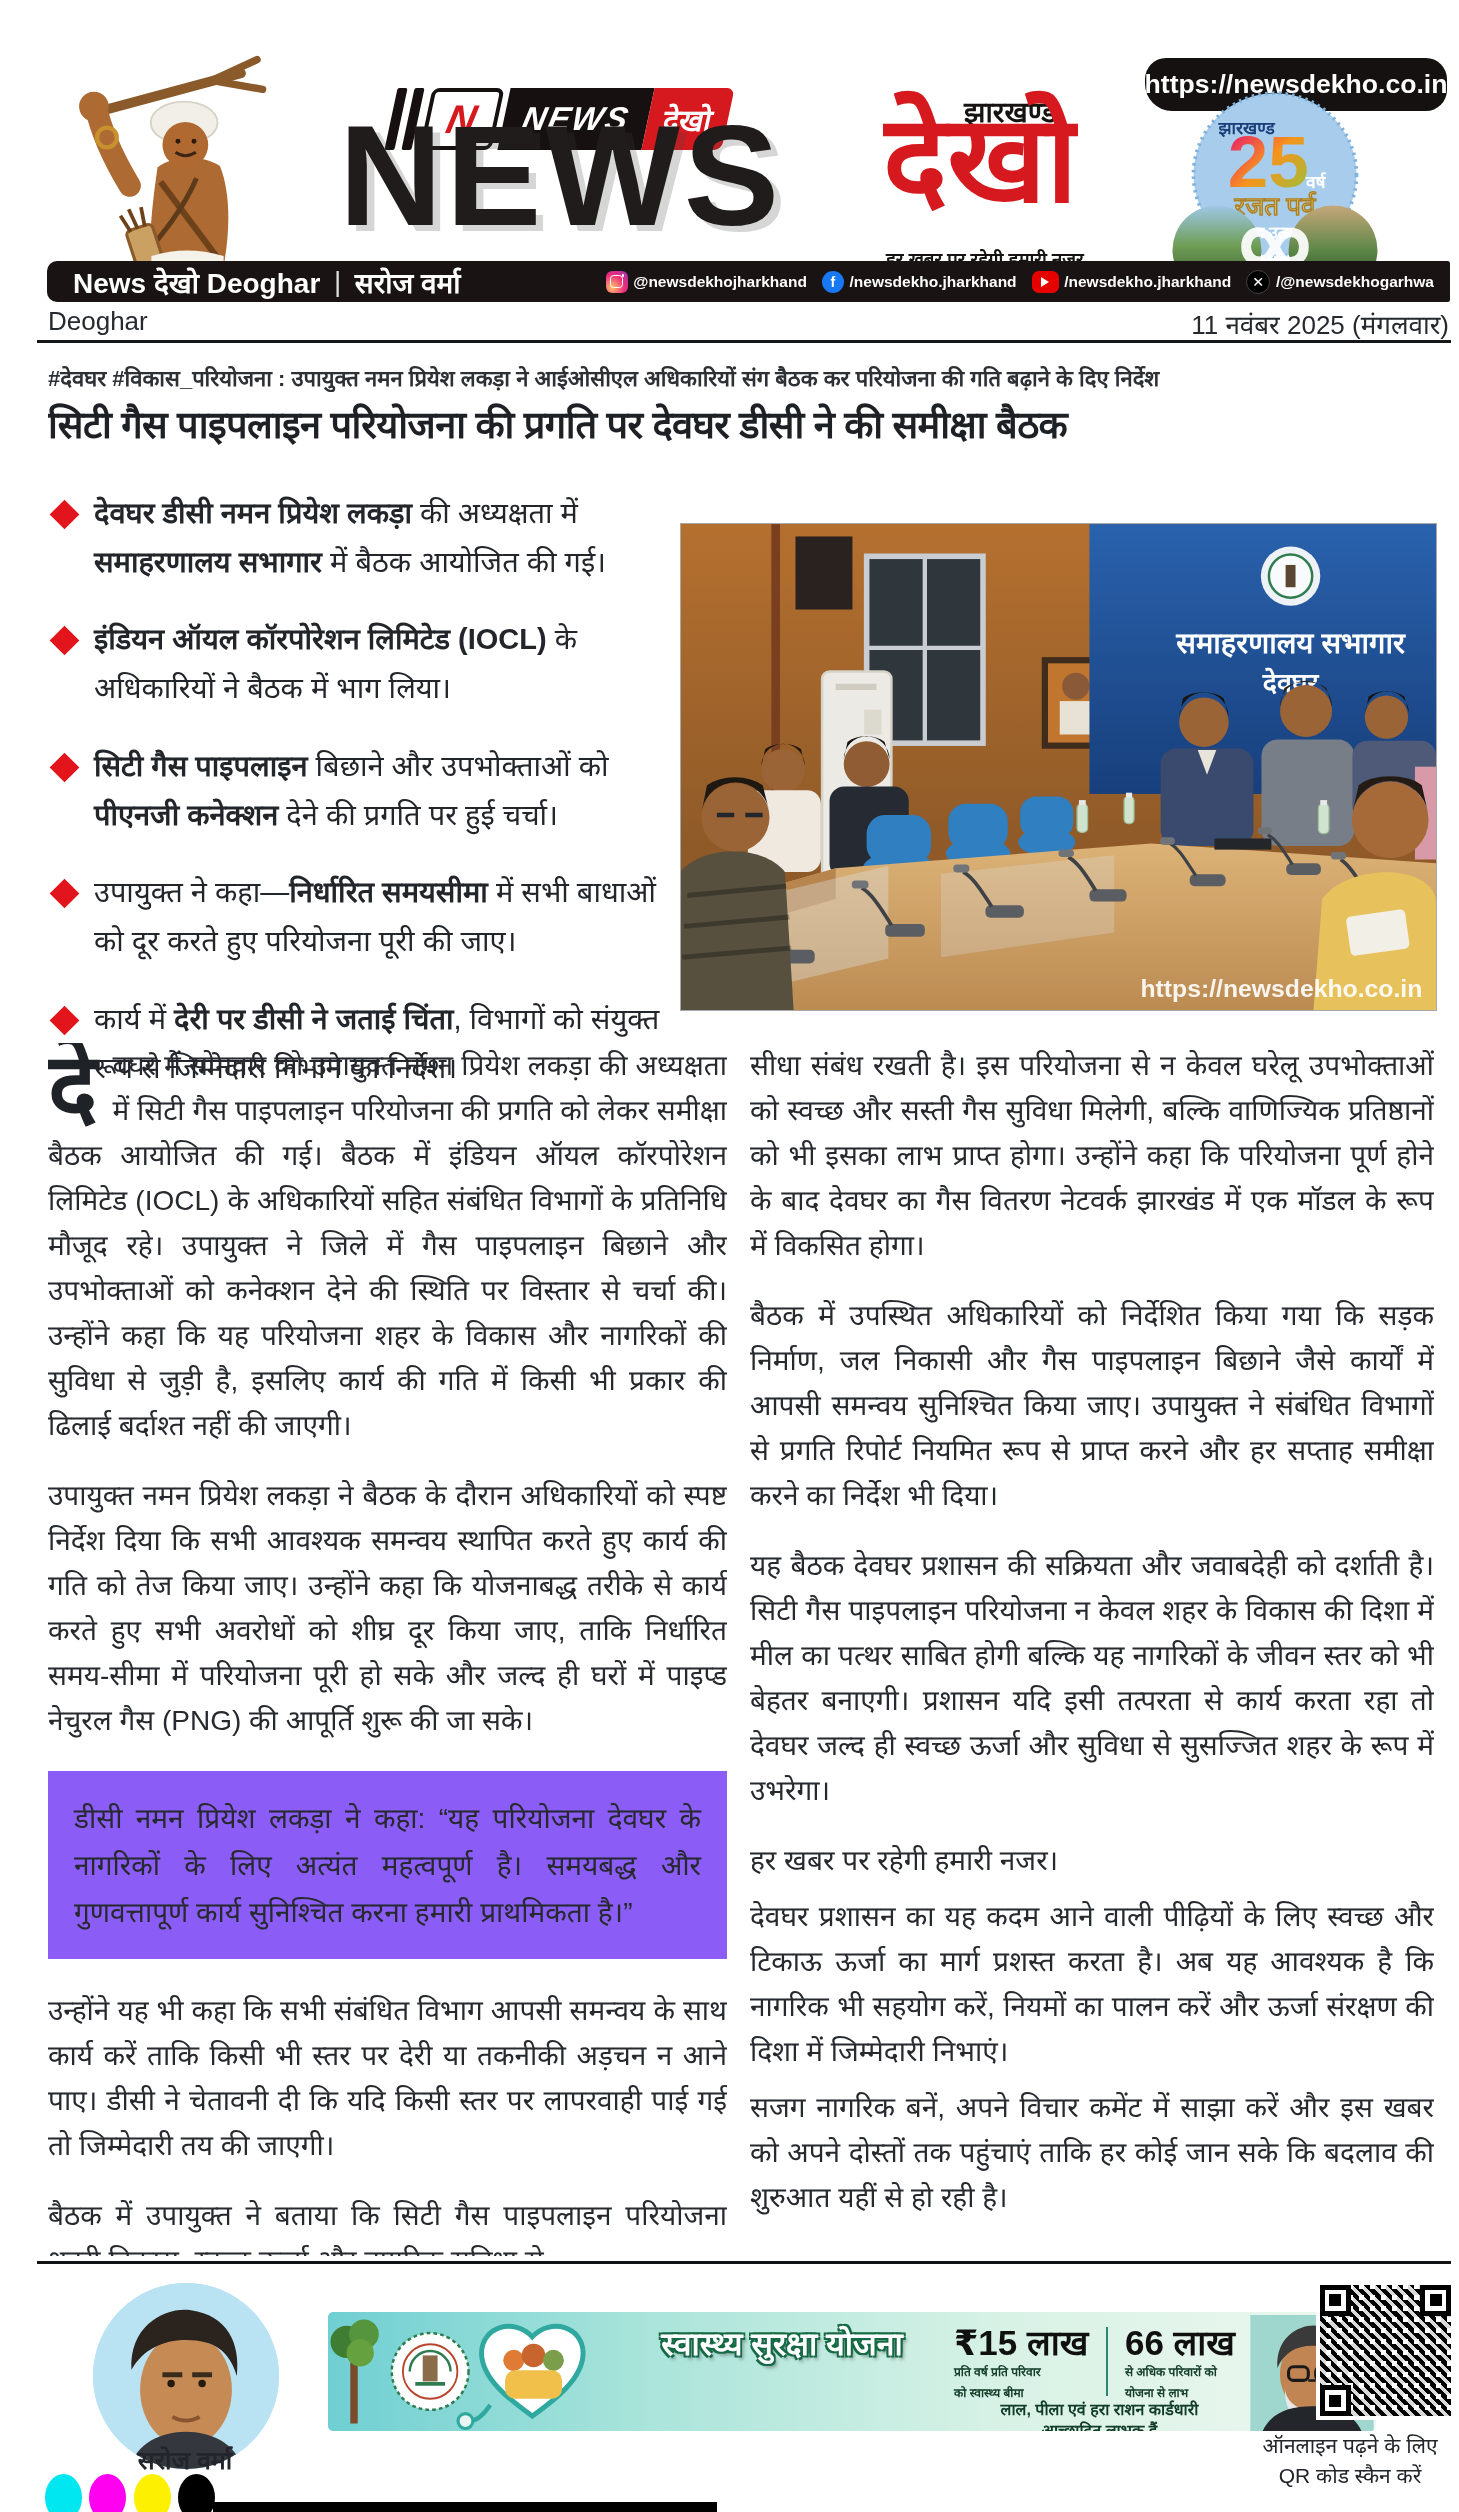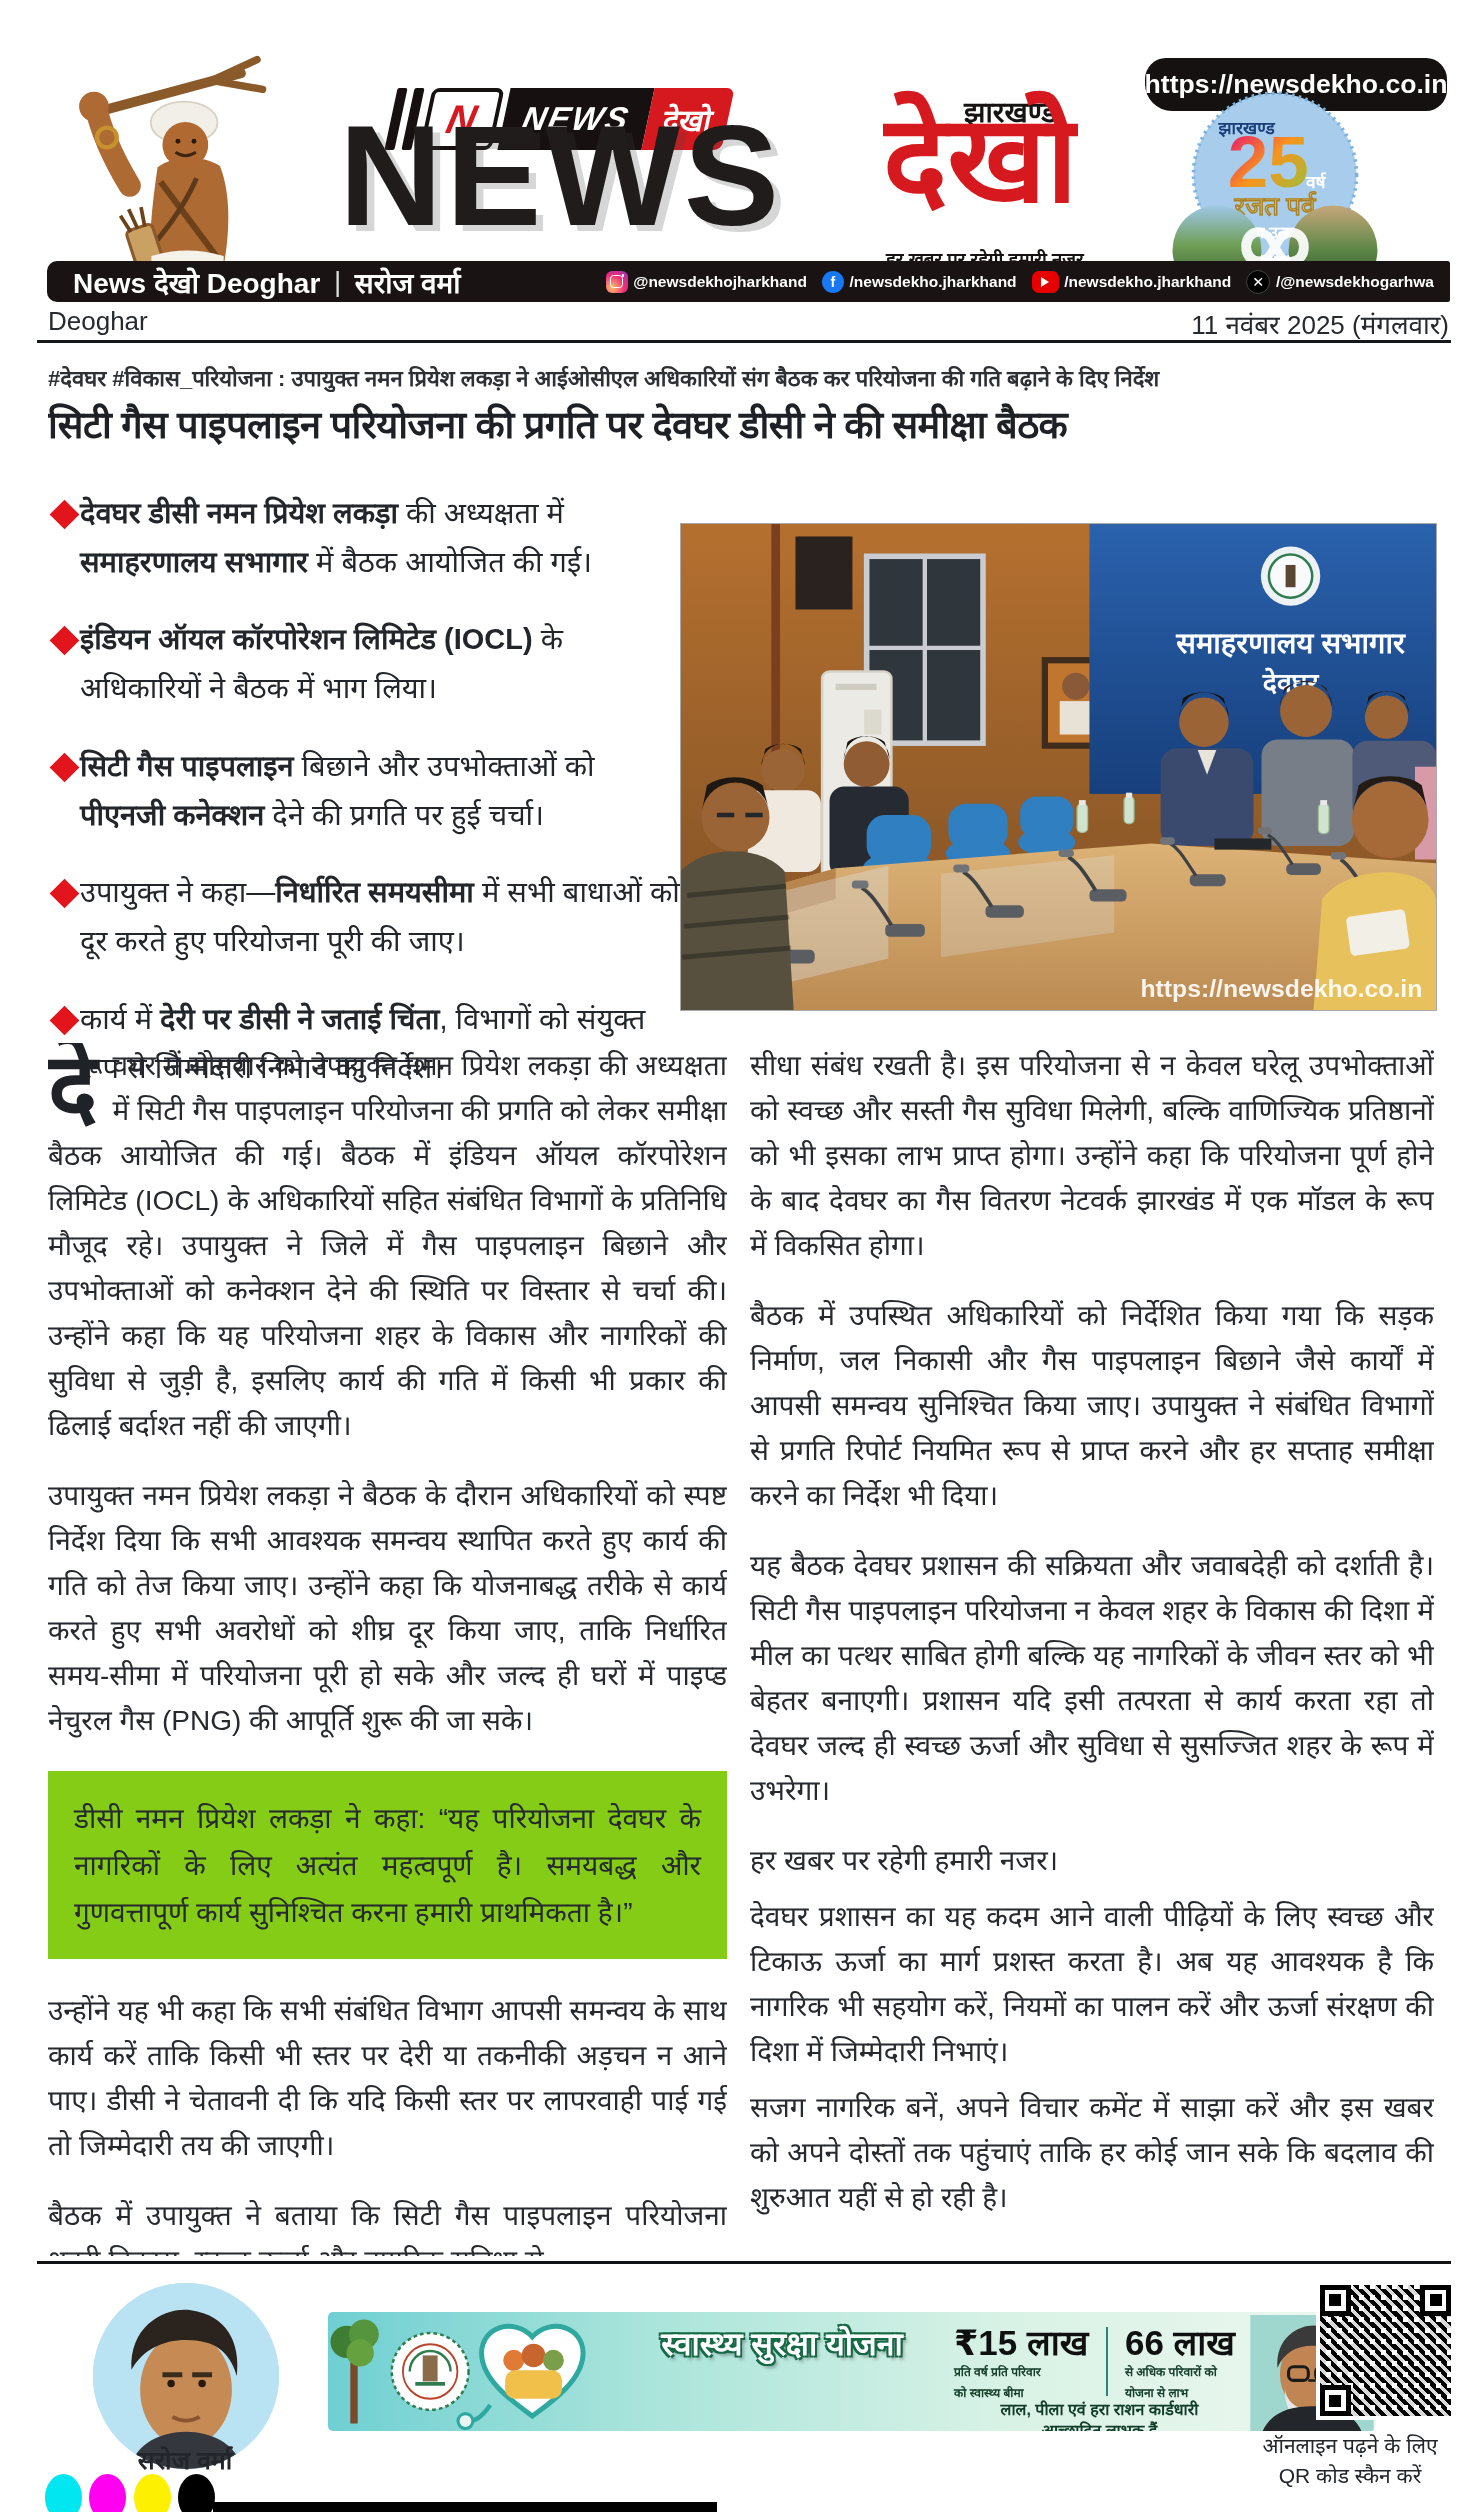--- a/index.html
+++ b/index.html
@@ -47,34 +47,34 @@
   .dateline{position:absolute;left:48px;top:306px;width:1401px;display:flex;justify-content:space-between;
             font-size:26px;color:#26292e;}
   .date-rule{position:absolute;left:37px;top:340px;width:1414px;height:2.5px;background:#15181b;}
   
   .kicker{position:absolute;left:48px;top:362px;width:1404px;font-size:22px;font-weight:700;color:#2d3136;
           white-space:nowrap;overflow:hidden;}
   .headline{position:absolute;left:48px;top:397px;width:1404px;margin:0;font-size:38px;font-weight:800;color:#1d2024;
             white-space:nowrap;overflow:hidden;letter-spacing:-0.6px;}
   
   .bullets{position:absolute;left:54px;top:489px;width:631px;margin:0;padding:0;list-style:none;}
-  .bullets li{display:flex;gap:5px;margin-bottom:28.4px;font-size:29px;line-height:49px;color:#22262b;}
+  .bullets li{display:flex;gap:19px;margin-bottom:28.4px;font-size:29px;line-height:49px;color:#22262b;}
   .diamond{width:21px;height:21px;background:#e1151b;transform:rotate(45deg);margin-top:15px;flex:none;}
   .seg-b{font-weight:800;}
   
   .photo{position:absolute;left:680px;top:523px;width:755px;height:486px;margin:0;border:1.9px solid #a9a9a9;
          box-sizing:content-box;overflow:hidden;background:#8f5a28;}
   
   .col{position:absolute;top:1043px;height:1213px;overflow:hidden;font-size:28px;line-height:45px;text-align:justify;
        color:#26292e;}
   .col-left{left:48px;width:679px;}
   .col-right{left:750px;width:684px;}
   .col p{margin:0 0 25px 0;}
   .dropcap{float:left;font-size:93px;line-height:69px;font-weight:700;padding:10px 15px 0 0;color:#1f2327;}
-  blockquote{margin:28.4px 0;padding:23.5px 26px;background:#84cc16;font-size:28px;line-height:47px;color:#26292e;}
+  blockquote{margin:28.4px 0;padding:23.5px 26px;background:#8b5cf6;font-size:28px;line-height:47px;color:#26292e;}
   
   .footer-rule{position:absolute;left:37px;top:2261px;width:1414px;height:3.1px;background:#101214;}
   .avatar{position:absolute;left:93px;top:2283px;width:186px;height:186px;border-radius:50%;overflow:hidden;
           background:#b9e2f3;}
   .reporter-name{position:absolute;left:80px;top:2442px;width:210px;text-align:center;font-size:25px;font-weight:800;
                  color:#22262b;}
   .scheme-banner{position:absolute;left:328px;top:2312px;width:1048px;height:119px;border-radius:5px;overflow:hidden;
                  background:linear-gradient(90deg,#6fcfd2 0%,#a9e4da 30%,#d9f2e6 65%,#eef8f0 100%);}
   .scheme-art{position:absolute;left:0;top:0;width:291px;height:119px;}
   .scheme-title{position:absolute;left:281px;top:12.4px;width:346px;text-align:center;font-weight:900;color:#fff;

